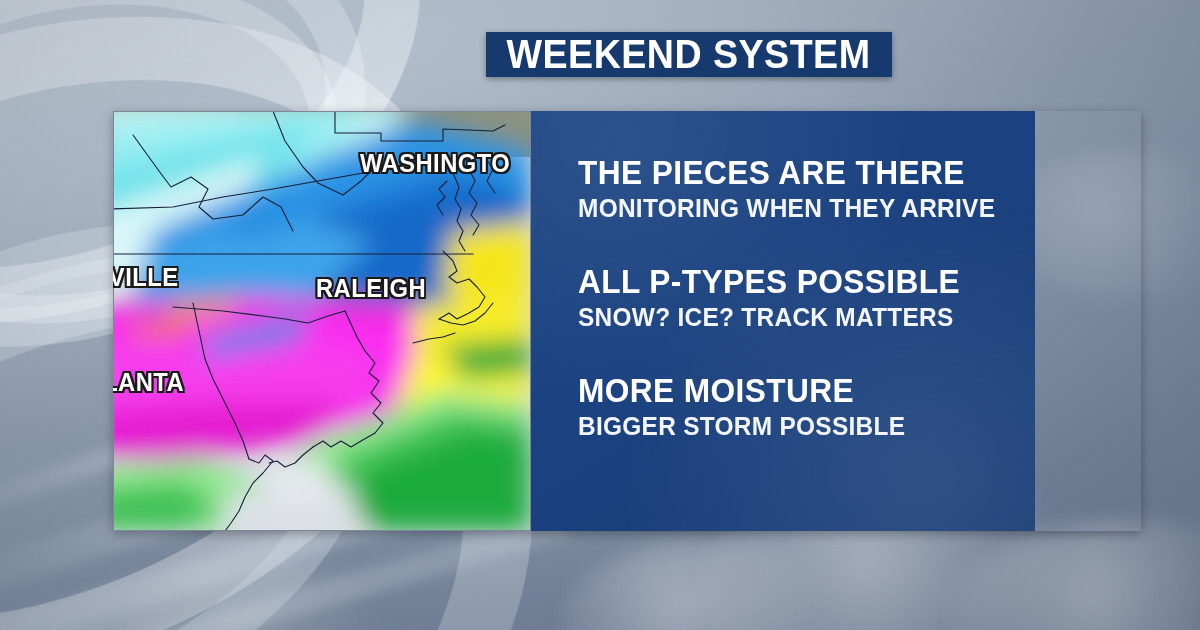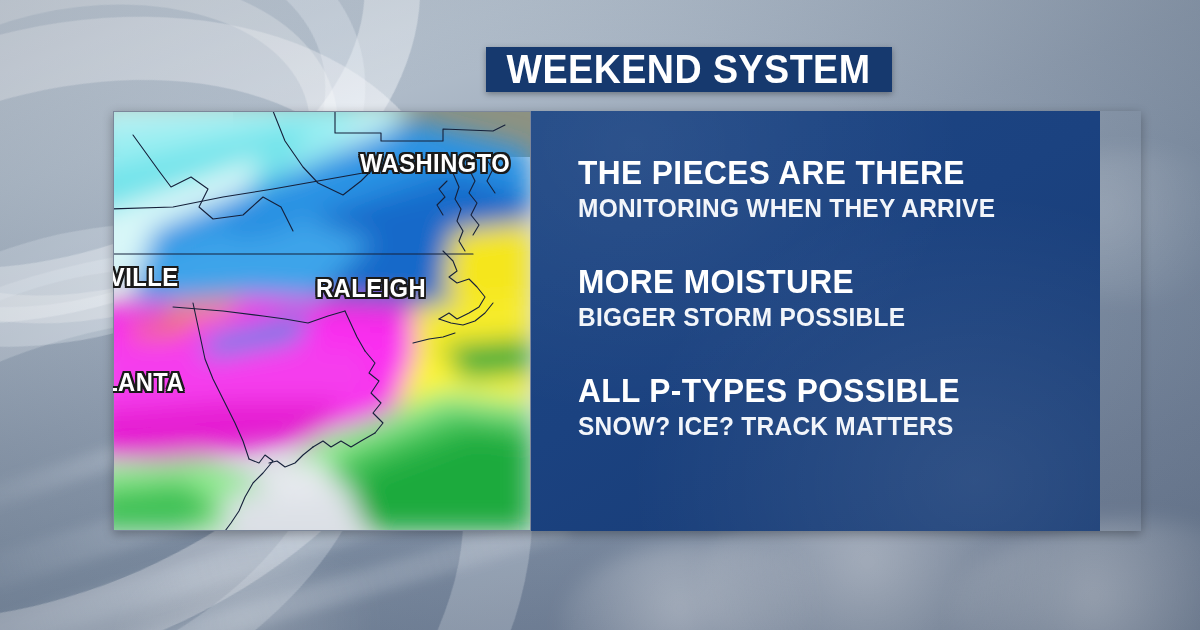--- a/index.html
+++ b/index.html
@@ -51,21 +51,21 @@
   .cp2 { width:360px; height:190px; left:950px;  top:520px; }
   .cp3 { width:300px; height:170px; left:560px;  top:540px; }
   .cp4 { width:260px; height:150px; left:1000px; top:150px; opacity:.5; }
   .cp5 { width:300px; height:160px; left:120px;  top:560px; opacity:.55; }
   #bg-vignette {
     position:absolute; inset:0;
     background:radial-gradient(ellipse at 50% 45%, rgba(0,0,0,0) 45%, rgba(40,55,75,0.22) 100%);
   }
 
   
-  #header { position:absolute; left:466px; top:32px; height:60px; display:flex; align-items:flex-end;padding-left:20px; }
+  #header { position:absolute; left:466px; top:32px; height:60px; display:flex; align-items:flex-start;padding-left:20px; }
   #header-title-box {
     width:406px; background:#16396e;
     display:flex; align-items:center; justify-content:center;
     box-shadow:0 2px 6px rgba(0,0,0,0.35);
   }
   #header-title {
     color:#ffffff; font-size:40px; font-weight:bold; letter-spacing:0.5px;
     transform:scaleX(0.94); white-space:nowrap;
   }
   #header-badge-box {
@@ -92,21 +92,21 @@
       -2px -2px 0 #1a1a1a, 2px -2px 0 #1a1a1a, -2px 2px 0 #1a1a1a, 2px 2px 0 #1a1a1a,
       0 -2px 0 #1a1a1a, 0 2px 0 #1a1a1a, -2px 0 0 #1a1a1a, 2px 0 0 #1a1a1a;
   }
   #city-washington { left:243px; top:38px; }
   #city-ville      { left:-6px;  top:152px; }
   #city-raleigh    { left:200px; top:163px; }
   #city-atlanta    { left:-12px; top:257px; }
 
   
   #panel {
-    width:569px; height:420px; position:relative; overflow:hidden;
+    width:504px; height:420px; position:relative; overflow:hidden;
     background:
       radial-gradient(ellipse at 78% 88%, rgba(255,255,255,0.10) 0%, rgba(255,255,255,0) 55%),
       radial-gradient(ellipse at 18% 8%,  rgba(255,255,255,0.07) 0%, rgba(255,255,255,0) 50%),
       linear-gradient(150deg, #1d4684 0%, #1b4280 45%, #173b74 100%);
   }
   #panel-inner { position:absolute; left:47px; top:44px; right:20px; }
   .block { margin-bottom:40px; }
   .block:last-child { margin-bottom:0; }
   .block-head {
     color:#ffffff; font-size:33px; font-weight:bold; letter-spacing:0.4px;
@@ -247,24 +247,24 @@
 
   <div id="panel">
     <div id="panel-inner">
 
       <div class="block">
         <div class="block-head">THE PIECES ARE THERE</div>
         <div class="block-sub">MONITORING WHEN THEY ARRIVE</div>
       </div>
 
       <div class="block">
+        <div class="block-head">ALL P-TYPES POSSIBLE</div>
+        <div class="block-sub">SNOW? ICE? TRACK MATTERS</div>
+      </div>
+
+      <div class="block">
         <div class="block-head">MORE MOISTURE</div>
         <div class="block-sub">BIGGER STORM POSSIBLE</div>
       </div>
 
-      <div class="block">
-        <div class="block-head">ALL P-TYPES POSSIBLE</div>
-        <div class="block-sub">SNOW? ICE? TRACK MATTERS</div>
-      </div>
-
     </div>
   </div>
 </div>
 
 </body></html>

